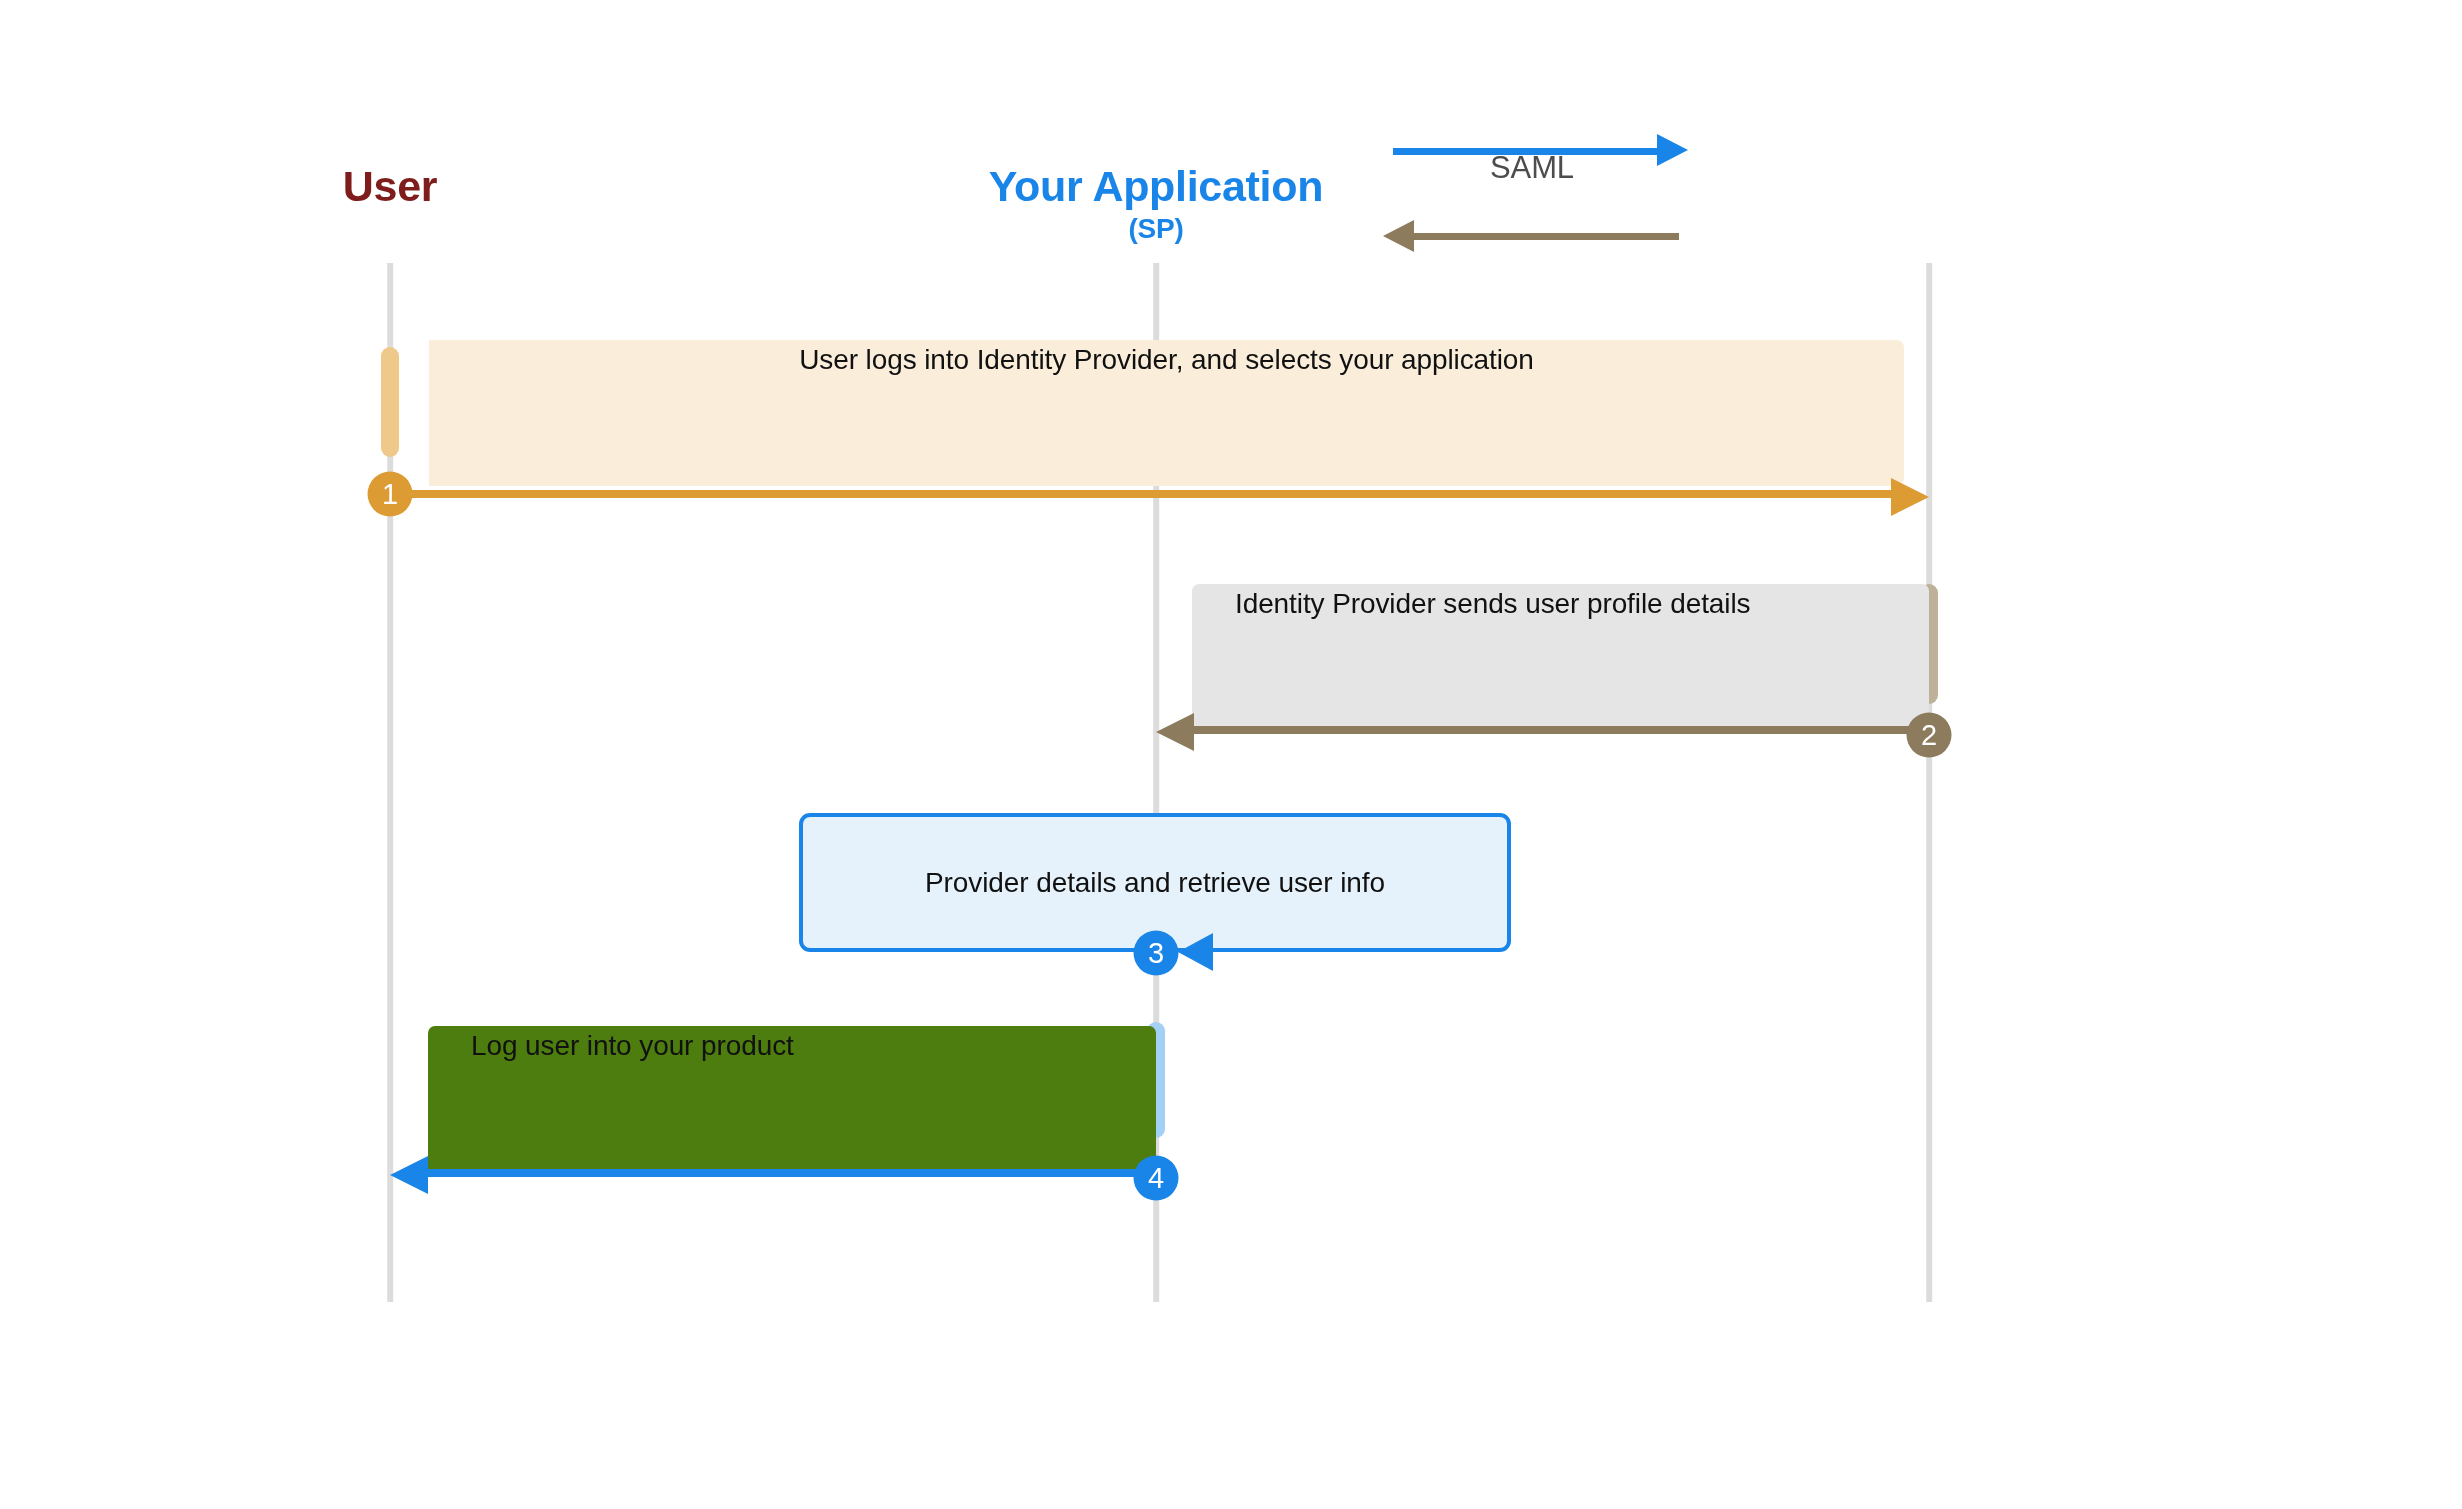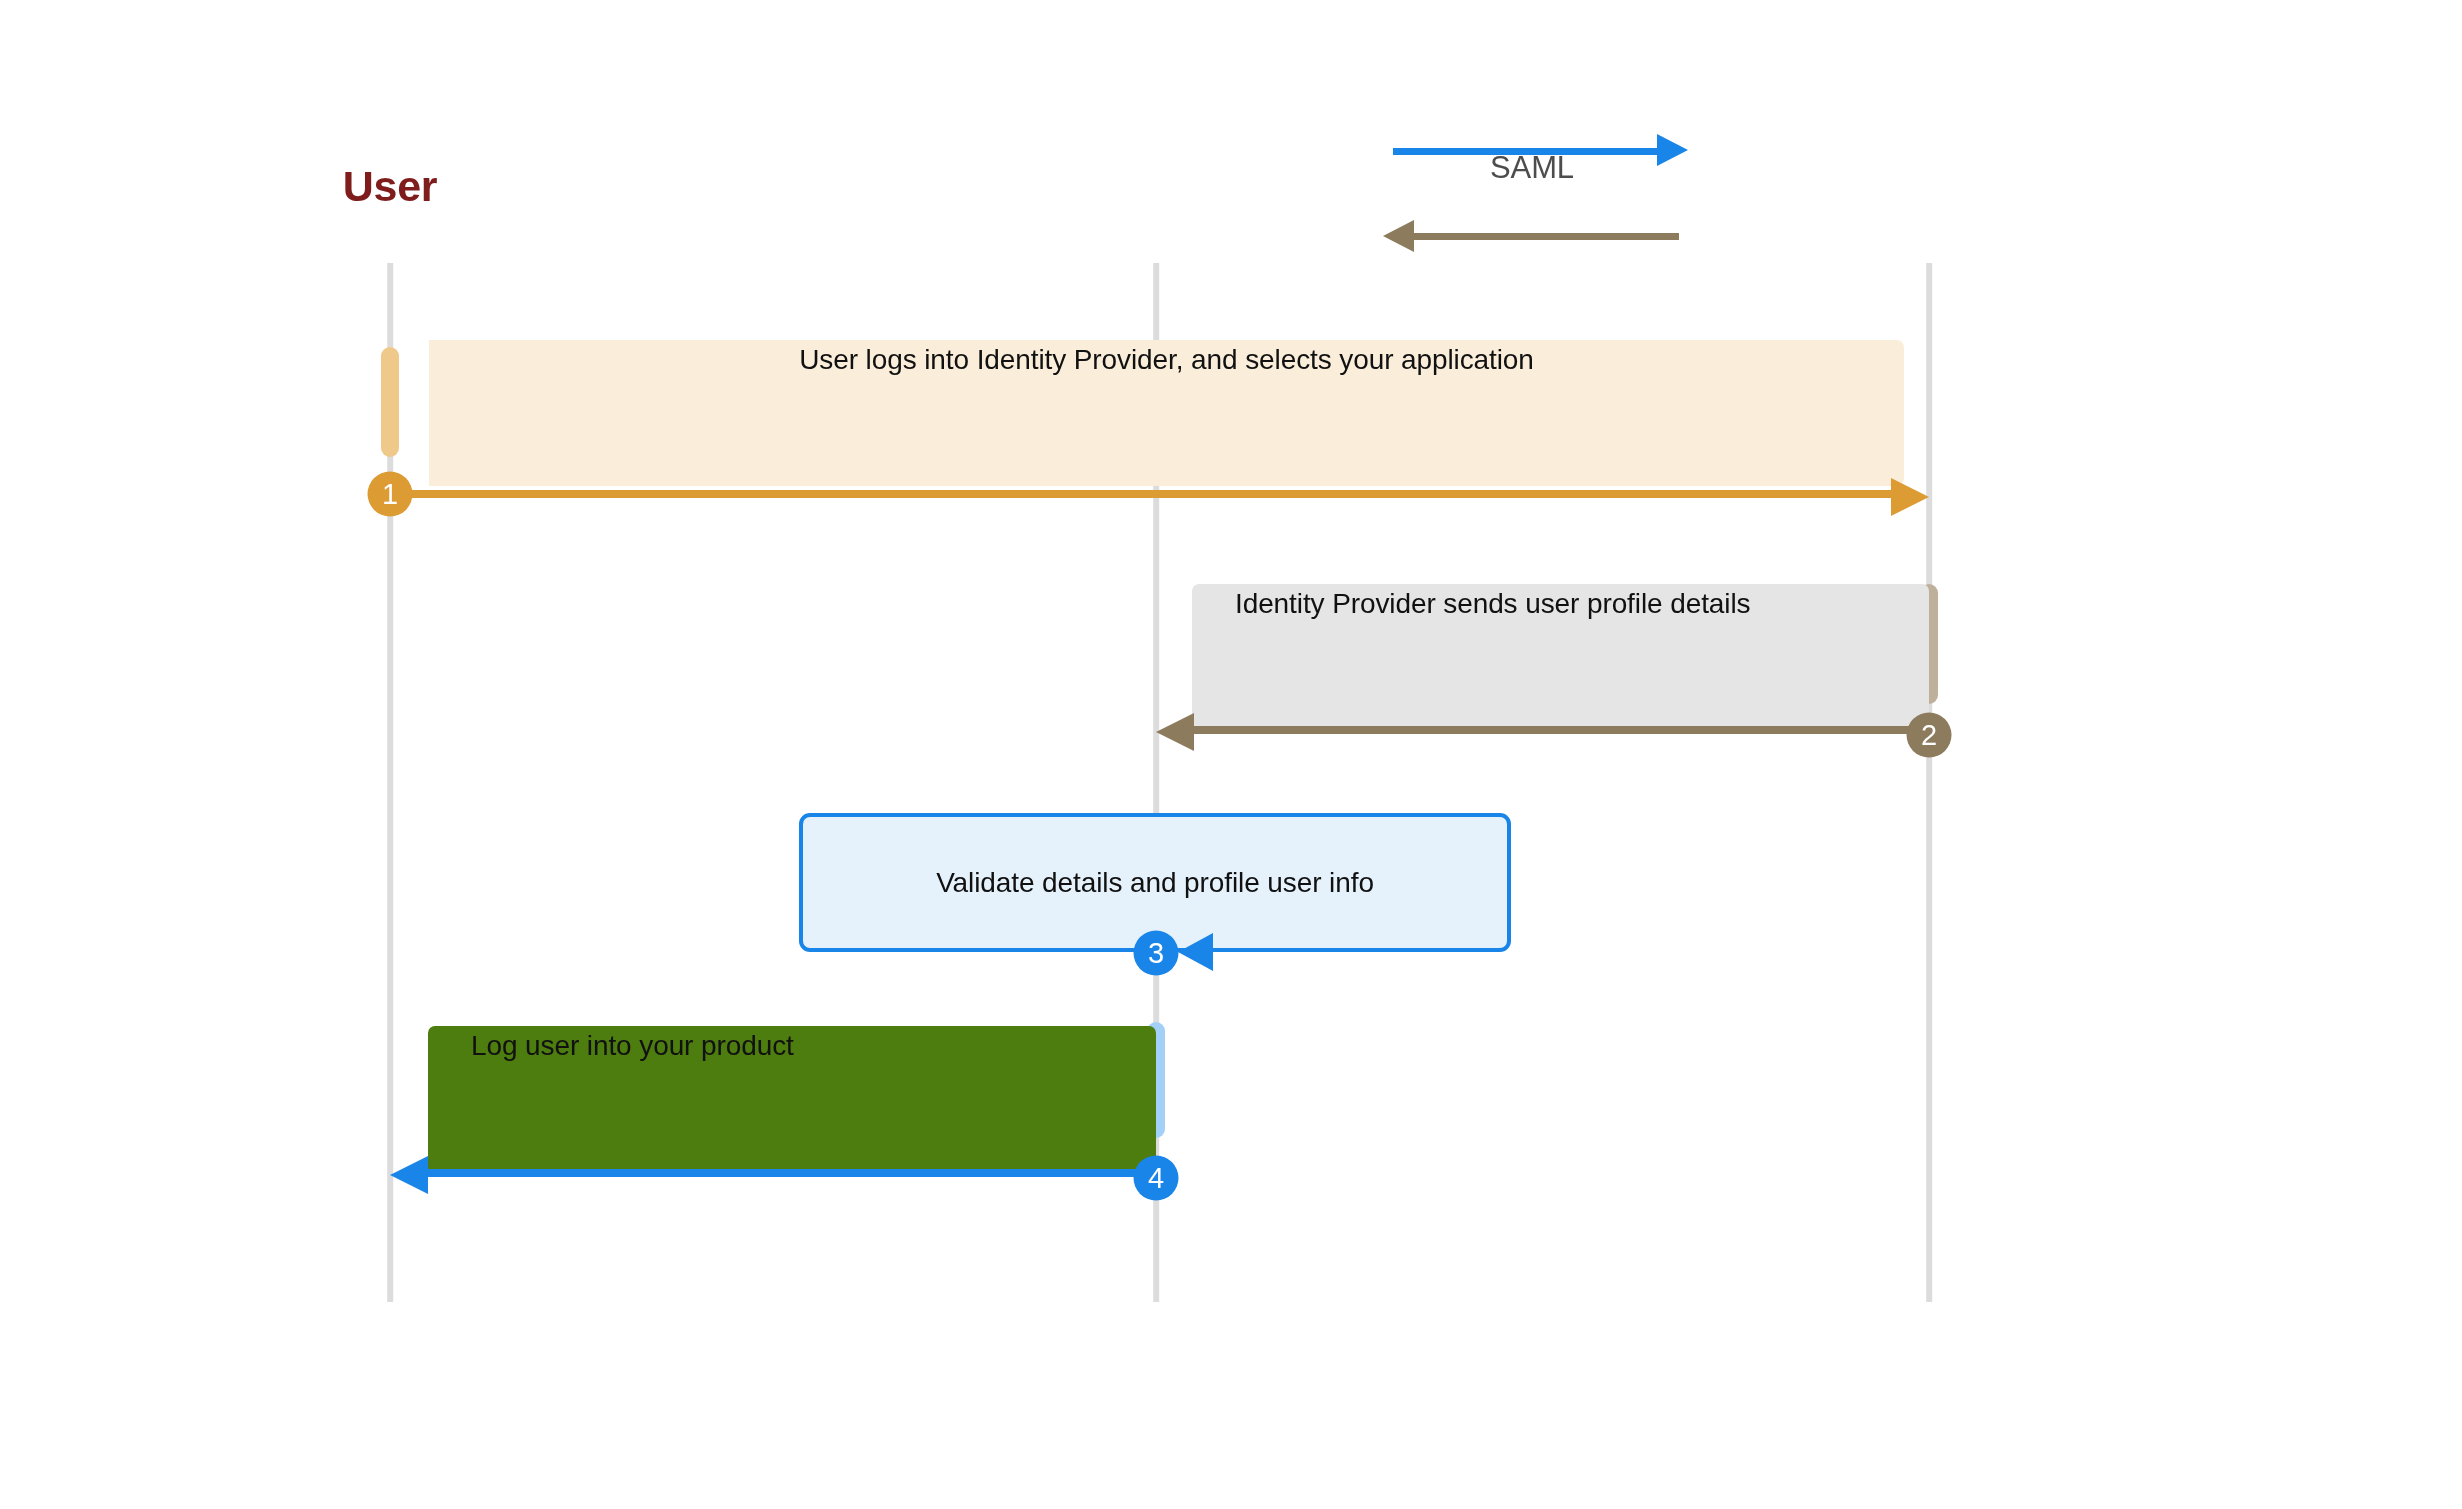--- a/index.html
+++ b/index.html
@@ -163,20 +163,24 @@
     <div class="legend-label" style="left:1532px; top:150px;text-align:right;">SAML</div>
 
     <div class="arrow-line" style="left:1414px; top:233px; width:265px; background:#8c7b5c; height:7px;"></div>
     <div class="arrow-head head-left" style="left:1383px; top:220px; border-right:31px solid #8c7b5c; border-top-width:16.7px; border-bottom-width:16.7px;"></div>
   </div>
 
   <div class="actor actor-user" style="left:390px; top:164px;">
     <div class="actor-name">User</div>
   </div>
 
+  <div class="actor actor-app" style="left:1156px; top:164px;">
+    <div class="actor-name">Your Application</div>
+    <div class="actor-sub">(SP)</div>
+  </div>
 
 
   <div class="lifeline" style="left:390px;  top:263px; height:1039px;"></div>
   <div class="lifeline" style="left:1156px; top:263px; height:1039px;"></div>
   <div class="lifeline" style="left:1929px; top:263px; height:1039px;"></div>
 
   <div class="activation act-user" style="left:390px; top:347px; height:110px;"></div>
 
   <div class="band band-1" style="left:429px; top:340px; width:1475px; height:146px;">
     <div class="band-label">User logs into Identity Provider, and selects your application</div>
@@ -196,21 +200,21 @@
   </div>
 
   <div class="arrow-line" style="left:1192px; top:726px; width:737px; background:#8c7b5c;"></div>
   <div class="arrow-head head-left" style="left:1156px; top:713px; border-right:38px solid #8c7b5c; border-top-width:19.5px; border-bottom-width:19.5px;"></div>
 
   <div class="step-circle" style="left:1929px; top:735px; width:45px; height:45px; background:#8c7b5c;">
     <span>2</span>
   </div>
 
   <div class="selfbox" style="left:799px; top:813px; width:712px; height:139px;">
-    <div class="band-label">Validate details and profile user info</div>
+    <div class="band-label">Provider details and retrieve user info</div>
   </div>
 
   <div class="arrow-head head-left" style="left:1178px; top:933px; border-right:35px solid #1a85e8; border-top-width:19.5px; border-bottom-width:19.5px;"></div>
 
   <div class="step-circle" style="left:1156px; top:953px; width:45px; height:45px; background:#1a85e8;">
     <span>3</span>
   </div>
 
   <div class="activation act-app" style="left:1156px; top:1022px; height:116px;"></div>
 

